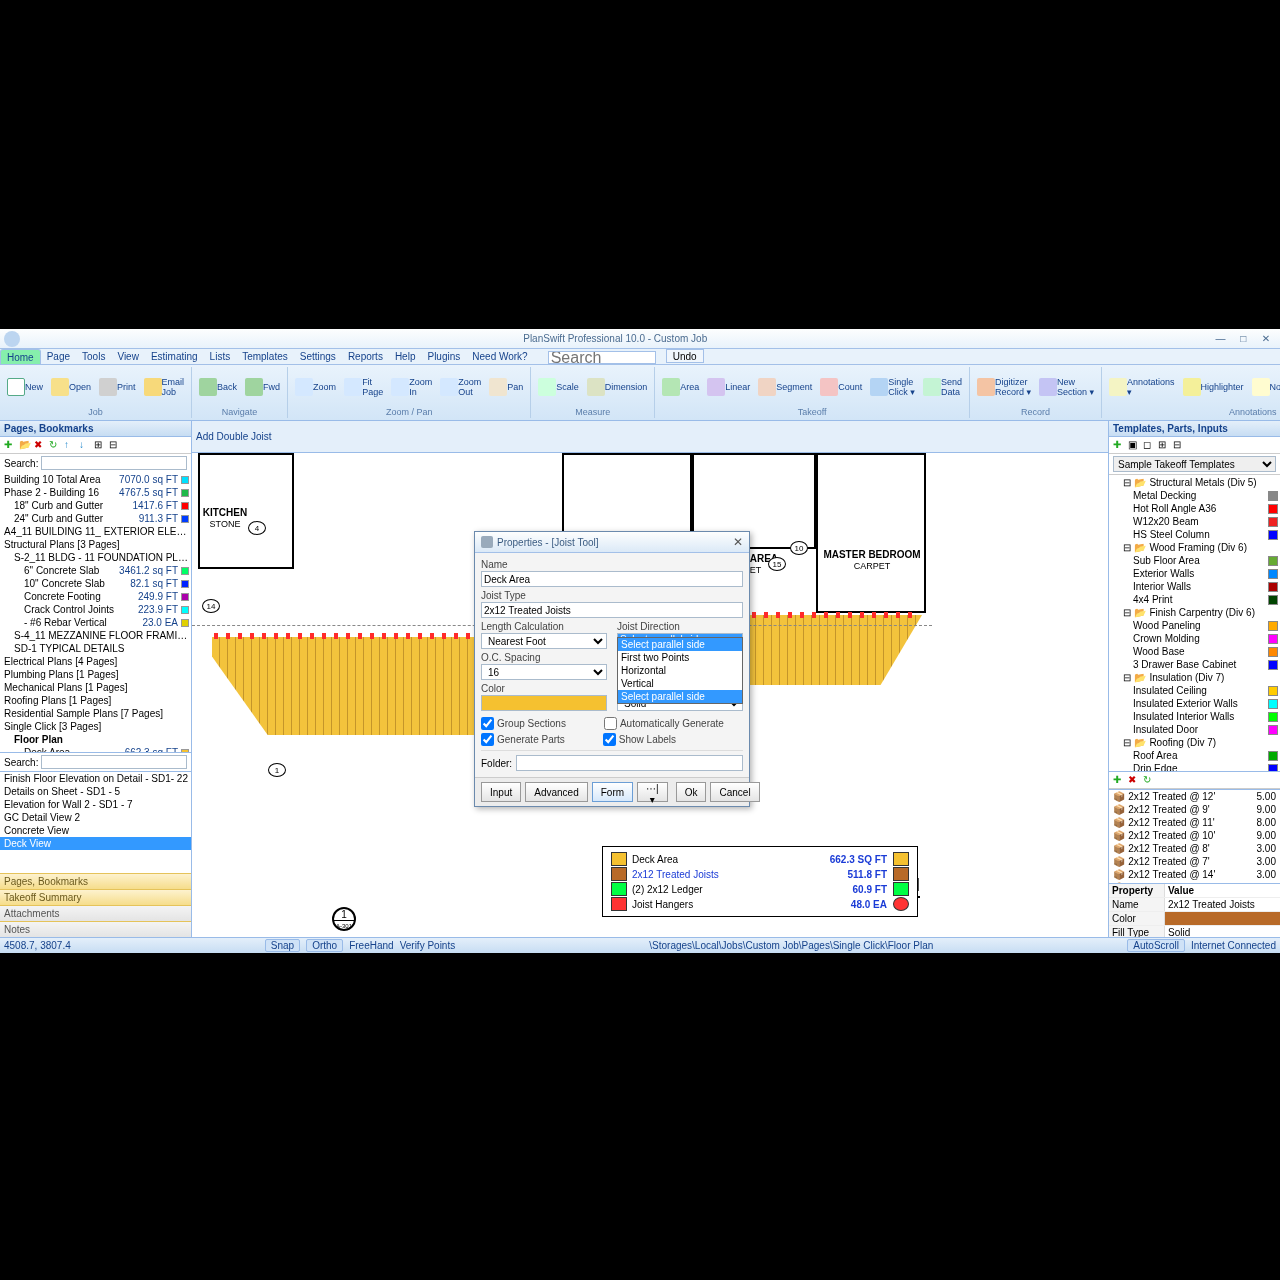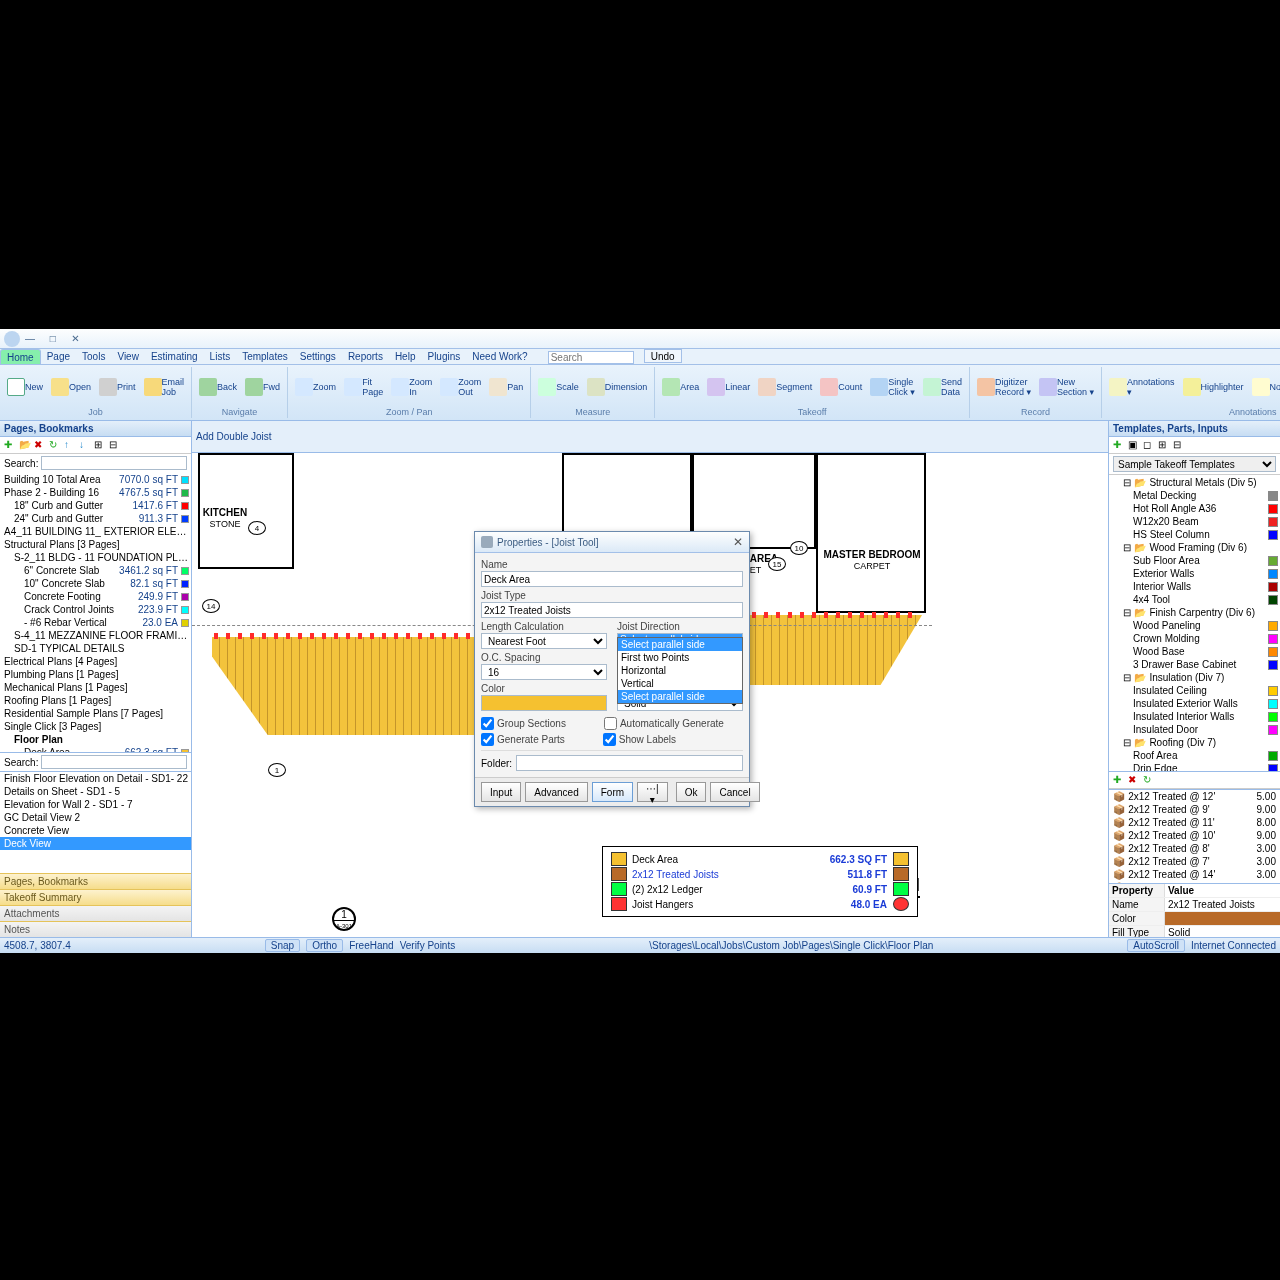--- a/index.html
+++ b/index.html
@@ -10,21 +10,21 @@
 .titlebar { height: 20px; background: linear-gradient(#fdfefe,#e8f2fb); display: flex; align-items: center; padding: 0 4px; border-bottom: 1px solid #a3c0e8; }
 .titlebar .title { flex: 1; text-align: center; color: #4a6b8f; font-size: 10px; }
 .titlebar .winbtns span { display: inline-block; width: 20px; text-align: center; color: #4a6b8f; cursor: pointer; }
 .logo-circle { width: 16px; height: 16px; border-radius: 8px; background: #bcd5f0; display: inline-block; }
 
 
 .menutabs { height: 16px; display: flex; background: #e8f2fb; border-bottom: 1px solid #a3c0e8; }
 .menutabs span { padding: 2px 6px; color: #15428b; cursor: pointer; }
 .menutabs .active { background: #86efac; border: 1px solid #a3c0e8; border-bottom: none; border-radius: 3px 3px 0 0; }
 .menutabs .search { margin-left: 8px; }
-.menutabs input { width: 86px; height: 13px; border: 1px solid #a3c0e8; padding: 0 2px; font-size: 10px; }
+.menutabs input { width: 108px; height: 13px; border: 1px solid #a3c0e8; padding: 0 2px; font-size: 16px; }
 .menutabs button { height: 14px; border: 1px solid #a3c0e8; background: #f0f6fc; padding: 0 6px; font-size: 10px; cursor: pointer; margin-left: 4px; }
 
 
 .ribbon { height: 56px; background: linear-gradient(#e9f3fc,#d2e5f7); display: flex; align-items: stretch; border-bottom: 1px solid #99bbe8; padding: 2px 0; }
 .rgroup { display: flex; flex-direction: column; border-right: 1px solid #b6cfe9; padding: 0 4px; }
 .rgroup .btns { display: flex; flex: 1; align-items: center; gap: 2px; }
 .rgroup .lbl { text-align: center; color: #5a7daa; font-size: 9px; padding-bottom: 1px; }
 .rbtn { display: flex; flex-direction: row; align-items: center; padding: 2px 3px; cursor: pointer; border-radius: 2px; }
 .rbtn .ico { width: 18px; height: 18px; border-radius: 2px; margin-bottom: 1px; }
 .rbtn .t { color: #15428b; font-size: 9px; white-space: nowrap; }
@@ -132,20 +132,21 @@
 .c-dig{background:#f4c4a4;} .c-sect{background:#c4c4f4;} .c-ann{background:#f4f4c4;}
 .c-hl{background:#f4f09a;} .c-note{background:#fffcd0;} .c-over{background:#d4d4d4;} .c-img{background:#e4d4c4;}
 </style>
 </head>
 <body>
 
 <div class="app">
 
   <div class="titlebar">
     <span class="logo-circle"></span>
+    <div class="title">PlanSwift Professional 10.0 - Custom Job</div>
     <div class="winbtns">
       <span>—</span>
       <span>□</span>
       <span>✕</span>
     </div>
   </div>
 
   <div class="menutabs" id="menubar">
       <span class="active">Home</span>
       <span>Page</span>
@@ -639,21 +640,21 @@
           </div>
           <div class="rr ri2">
             <span style="flex: 1 1 0%;">Exterior Walls</span>
             <span class="csw" style="background: rgb(0, 136, 255);"></span>
           </div>
           <div class="rr ri2">
             <span style="flex: 1 1 0%;">Interior Walls</span>
             <span class="csw" style="background: rgb(170, 0, 0);"></span>
           </div>
           <div class="rr ri2">
-            <span style="flex: 1 1 0%;">4x4 Tool</span>
+            <span style="flex: 1 1 0%;">4x4 Print</span>
             <span class="csw" style="background: rgb(0, 68, 0);"></span>
           </div>
           <div class="rr ri1">⊟ 📂 Finish Carpentry (Div 6)</div>
           <div class="rr ri2">
             <span style="flex: 1 1 0%;">Wood Paneling</span>
             <span class="csw" style="background: rgb(255, 170, 0);"></span>
           </div>
           <div class="rr ri2">
             <span style="flex: 1 1 0%;">Crown Molding</span>
             <span class="csw" style="background: rgb(255, 0, 255);"></span>

